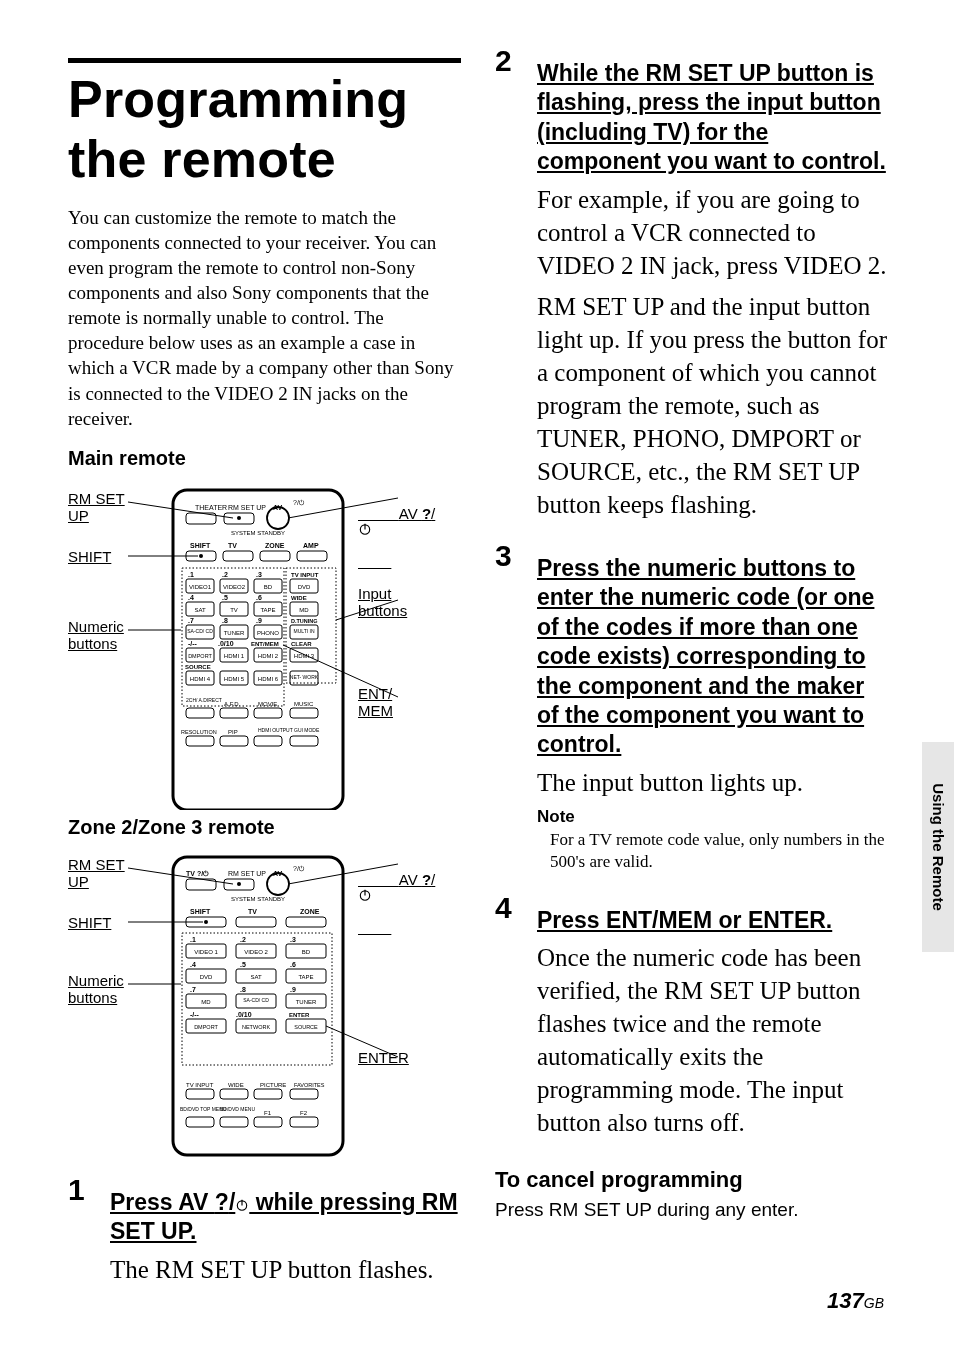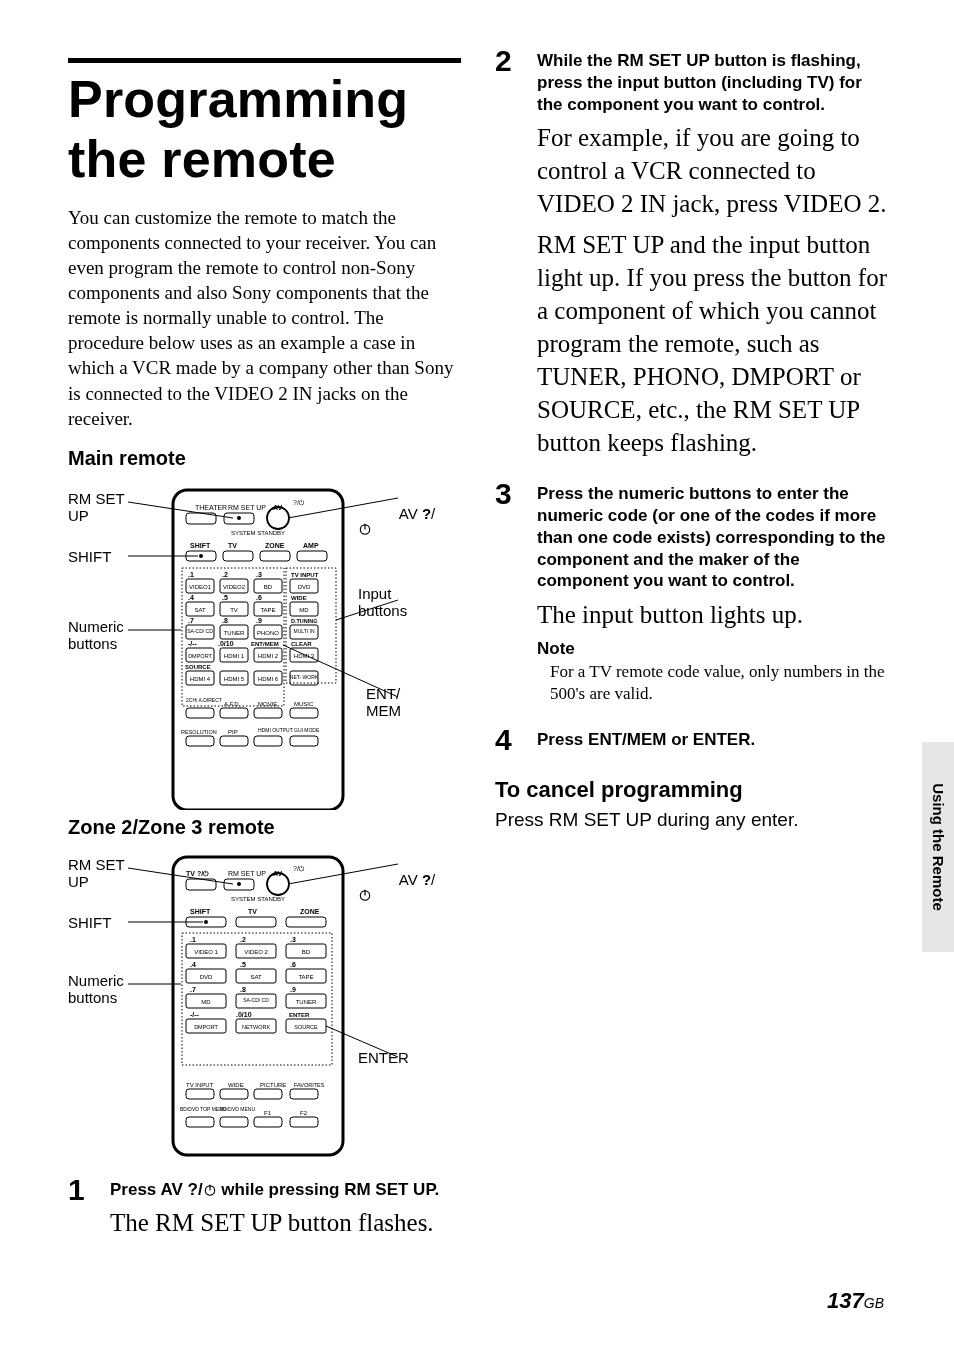--- a/index.html
+++ b/index.html
@@ -59,42 +59,44 @@
     position: relative;
     width: 393px;
   }
   .remote-fig svg { display: block; }
   .callout {
     position: absolute;
     font-family: Arial, Helvetica, sans-serif;
     font-size: 15px;
     line-height: 1.15;
     white-space: pre;
+    text-decoration: underline;
   }
   .steps { }
   .step {
     display: flex;
     margin: 0 0 10px 0;
   }
   .step .num {
     font-family: Arial, Helvetica, sans-serif;
     font-weight: 700;
     font-size: 30px;
     width: 42px;
     flex: 0 0 42px;
     line-height: 1;
     padding-top: 2px;
   }
   .step .body { flex: 1; }
   .step .head {
     font-family: Arial, Helvetica, sans-serif;
     font-weight: 700;
-    font-size: 17px;
+    font-size: 23px;
     line-height: 1.28;
-    margin: 6px 0 6px 0;
+    margin: 15px 0 6px 0;
+    text-decoration: underline;
   }
   .step .para {
     font-size: 25px;
     line-height: 1.32;
     margin: 0 0 8px 0;
   }
   .note-head {
     font-family: Arial, Helvetica, sans-serif;
     font-weight: 700;
     font-size: 17px;
@@ -298,21 +300,21 @@
         <span class="callout" style="left:0;top:138px">Numeric
 buttons</span>
         <span class="callout" style="left:290px;top:8px">
           <span>AV </span><b>?</b><span>/</span><svg class="pwr" viewBox="0 0 24 24">
               <circle cx="12" cy="13" r="8" fill="none" stroke="#000" stroke-width="2"></circle>
               <line x1="12" y1="3" x2="12" y2="13" stroke="#000" stroke-width="2"></line>
             </svg>
         </span>
         <span class="callout" style="left:290px;top:105px">Input
 buttons</span>
-        <span class="callout" style="left:298px;top:205px">ENT/
+        <span class="callout" style="left:290px;top:205px">ENT/
 MEM</span>
       </div>
 
       <h2 class="section" style="margin-top:6px">Zone 2/Zone 3 remote</h2>
 
       <div class="remote-fig" style="height:310px">
         <svg width="393" height="310">
           <rect x="105" y="8" width="170" height="298" rx="14" ry="14" fill="none" stroke="#000" stroke-width="3"></rect>
 
           <text x="118" y="27" font-family="Arial" font-weight="700" font-size="7">TV ?/⏻</text>
@@ -448,20 +450,21 @@
             <p class="para">The input button lights up.</p>
             <p class="note-head">Note</p>
             <p class="note-body">For a TV remote code value, only numbers in the 500's are valid.</p>
           </div>
         </div>
 
         <div class="step">
           <div class="num">4</div>
           <div class="body">
             <p class="head">Press ENT/MEM or ENTER.</p>
+            <p class="para">Once the numeric code has been verified, the RM SET UP button flashes twice and the remote automatically exits the programming mode. The input button also turns off.</p>
           </div>
         </div>
       </div>
 
       <h2 class="sub">To cancel programming</h2>
       <p class="cancel-body">Press RM SET UP during any enter.</p>
     </div>
   </div>
 </div>
 

